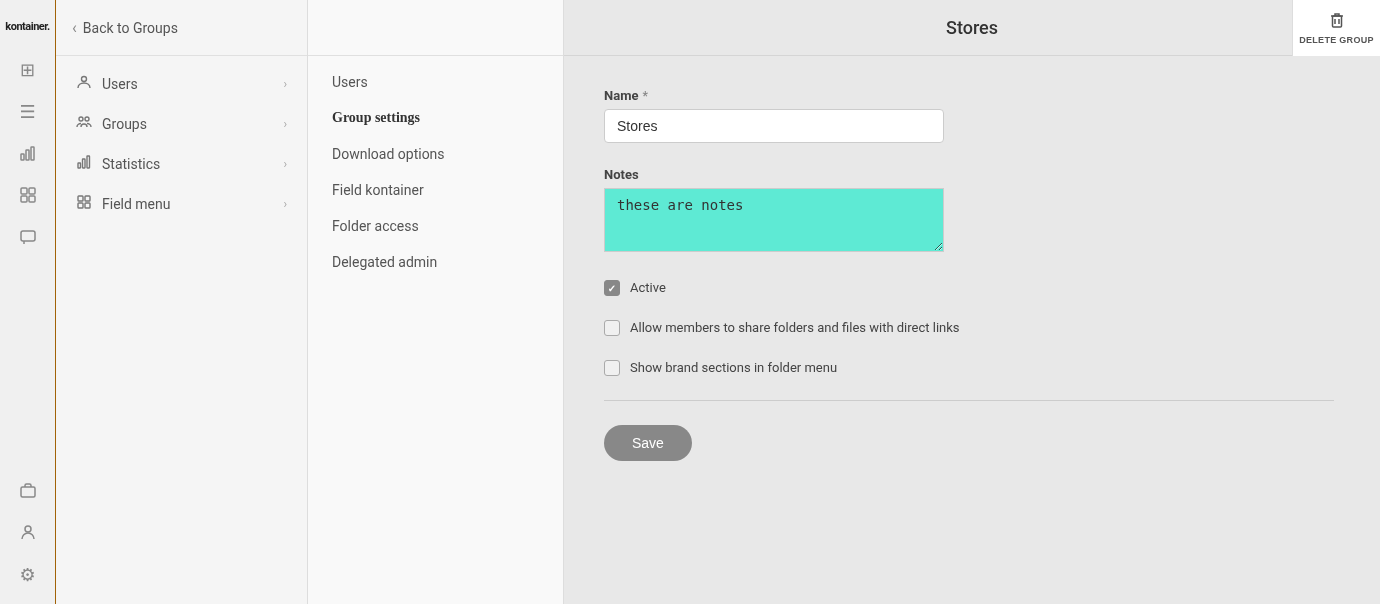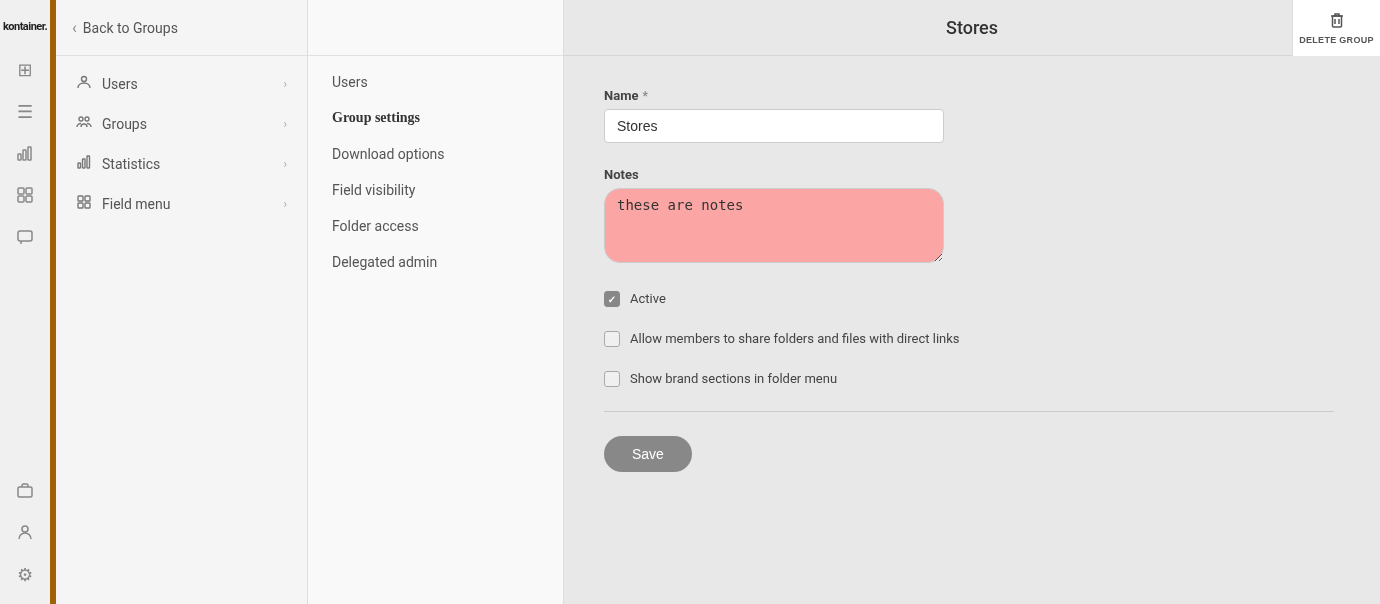--- a/index.html
+++ b/index.html
@@ -9,21 +9,21 @@
       width: 1380px;
       height: 604px;
       overflow: hidden;
       display: flex;
     }
 
     
     .icon-rail {
       width: 56px;
       background: #f0f0f0;
-      border-right: 6px solid #a16207;
+      border-right: 1px solid #a16207;
       display: flex;
       flex-direction: column;
       align-items: center;
       padding-top: 12px;
       gap: 6px;
       flex-shrink: 0;
     }
     .logo-area {
       width: 100%;
       display: flex;
@@ -209,27 +209,27 @@
       padding: 8px 12px;
       border: 1px solid #ccc;
       border-radius: 4px;
       font-size: 14px;
       color: #333;
       background: #fff;
       outline: none;
     }
     .form-textarea {
       width: 340px;
-      height: 75px;
+      height: 64px;
       padding: 8px 12px;
       border: 1px solid #ccc;
-      border-radius: 16px;
+      border-radius: 0;
       font-size: 14px;
       color: #333;
-      background: #fca5a5;
+      background: #5eead4;
       outline: none;
       resize: vertical;
     }
 
     .checkbox-group {
       display: flex;
       gap: 10px;
       margin-bottom: 24px;
     }
     .checkbox-input {
@@ -386,21 +386,21 @@
     <div class="second-nav-item">
       <span>Users</span>
     </div>
     <div class="second-nav-item active">
       <span>Group settings</span>
     </div>
     <div class="second-nav-item">
       <span>Download options</span>
     </div>
     <div class="second-nav-item">
-      <span>Field visibility</span>
+      <span>Field kontainer</span>
     </div>
     <div class="second-nav-item">
       <span>Folder access</span>
     </div>
     <div class="second-nav-item">
       <span>Delegated admin</span>
     </div>
   </nav>
 </div>
 

